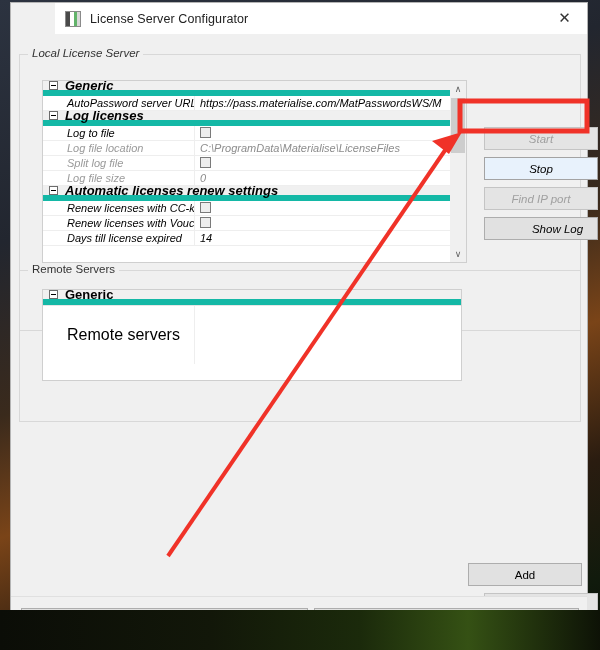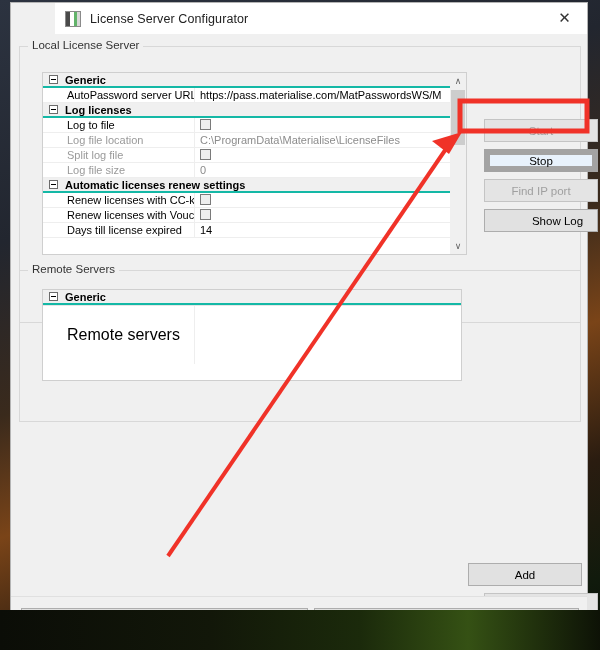--- a/index.html
+++ b/index.html
@@ -99,21 +99,21 @@
   }
   .groupbox > .gb-title {
     position: absolute;
     top: -8px;
     left: 8px;
     background: #f0f0f0;
     padding: 0 4px;
     font-size: 11.5px;
     color: #333333;
   }
-  #gb-local { left: 8px; top: 12px; width: 562px; height: 277px; }
+  #gb-local { left: 8px; top: 20px; width: 562px; height: 277px; font-style: italic; }
   #gb-remote { left: 8px; top: 236px; width: 562px; height: 152px; }
 
   
   .grid {
     position: absolute;
     background: #ffffff;
     border: 1px solid #cfcfcf;
     box-sizing: border-box;
     overflow: hidden;
   }
@@ -158,23 +158,23 @@
     display: flex;
     height: 15px;
     align-items: center;
     box-sizing: border-box;
     font-size: 11px;
   }
   .row.cat {
     background: #f0f0f0;
     font-weight: bold;
     color: #000;
-    border-bottom: 2px solid #14b8a6;
+    border-bottom: 6px solid #14b8a6;
     padding-left: 6px;
-    font-size: 11px;
+    font-size: 13px;
   }
   .expander {
     width: 9px; height: 9px;
     border: 1px solid #6b6b6b;
     box-sizing: border-box;
     background: #ffffff;
     position: relative;
     margin-right: 7px;
     flex: none;
   }
@@ -242,21 +242,21 @@
     font-size: 11.5px;
     color: #000000;
     display: flex;
     align-items: center;
     justify-content: center;
     font-family: "Liberation Sans", sans-serif;
   }
   .btn.disabled { color: #a0a0a0; background: #e4e4e4; border-color: #c4c4c4; }
   .btn.focused {
     background: #e8f2fc;
-    border: 6px solid #a3a3a3;
+    border: 1px solid #a3a3a3;
   }
 
   #btn-start  { left: 464px; top: 72px;  width: 114px; height: 23px; }
   #btn-stop   { left: 464px; top: 102px; width: 114px; height: 23px; }
   #btn-findip { left: 464px; top: 132px; width: 114px; height: 23px; }
   #btn-showlog{ left: 464px; top: 162px; width: 114px; height: 23px; padding-left: 33px; }
 
   #btn-add    { left: 448px; top: 292px; width: 114px; height: 23px; }
   #btn-delete { left: 464px; top: 322px; width: 114px; height: 23px; }
   #btn-auth   { left: 464px; top: 352px; width: 114px; height: 23px; }

